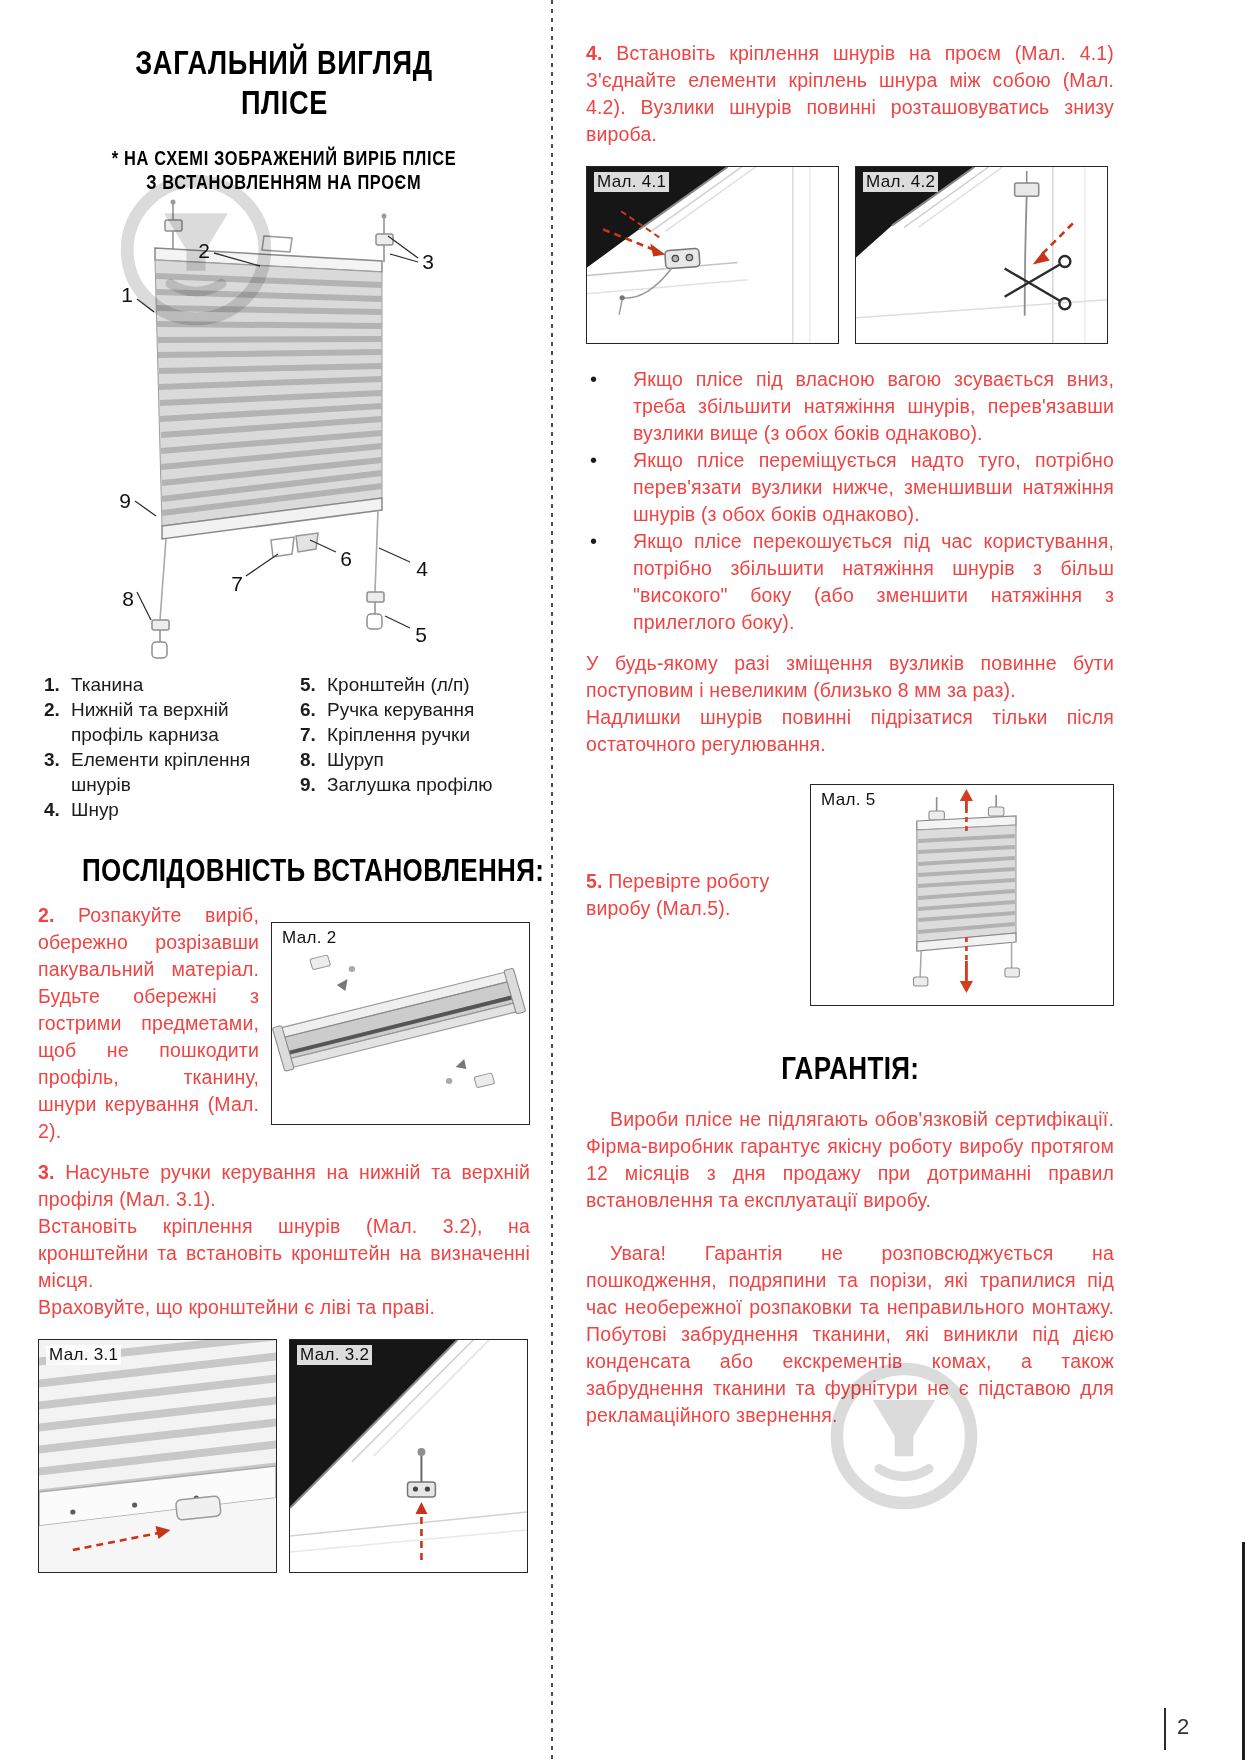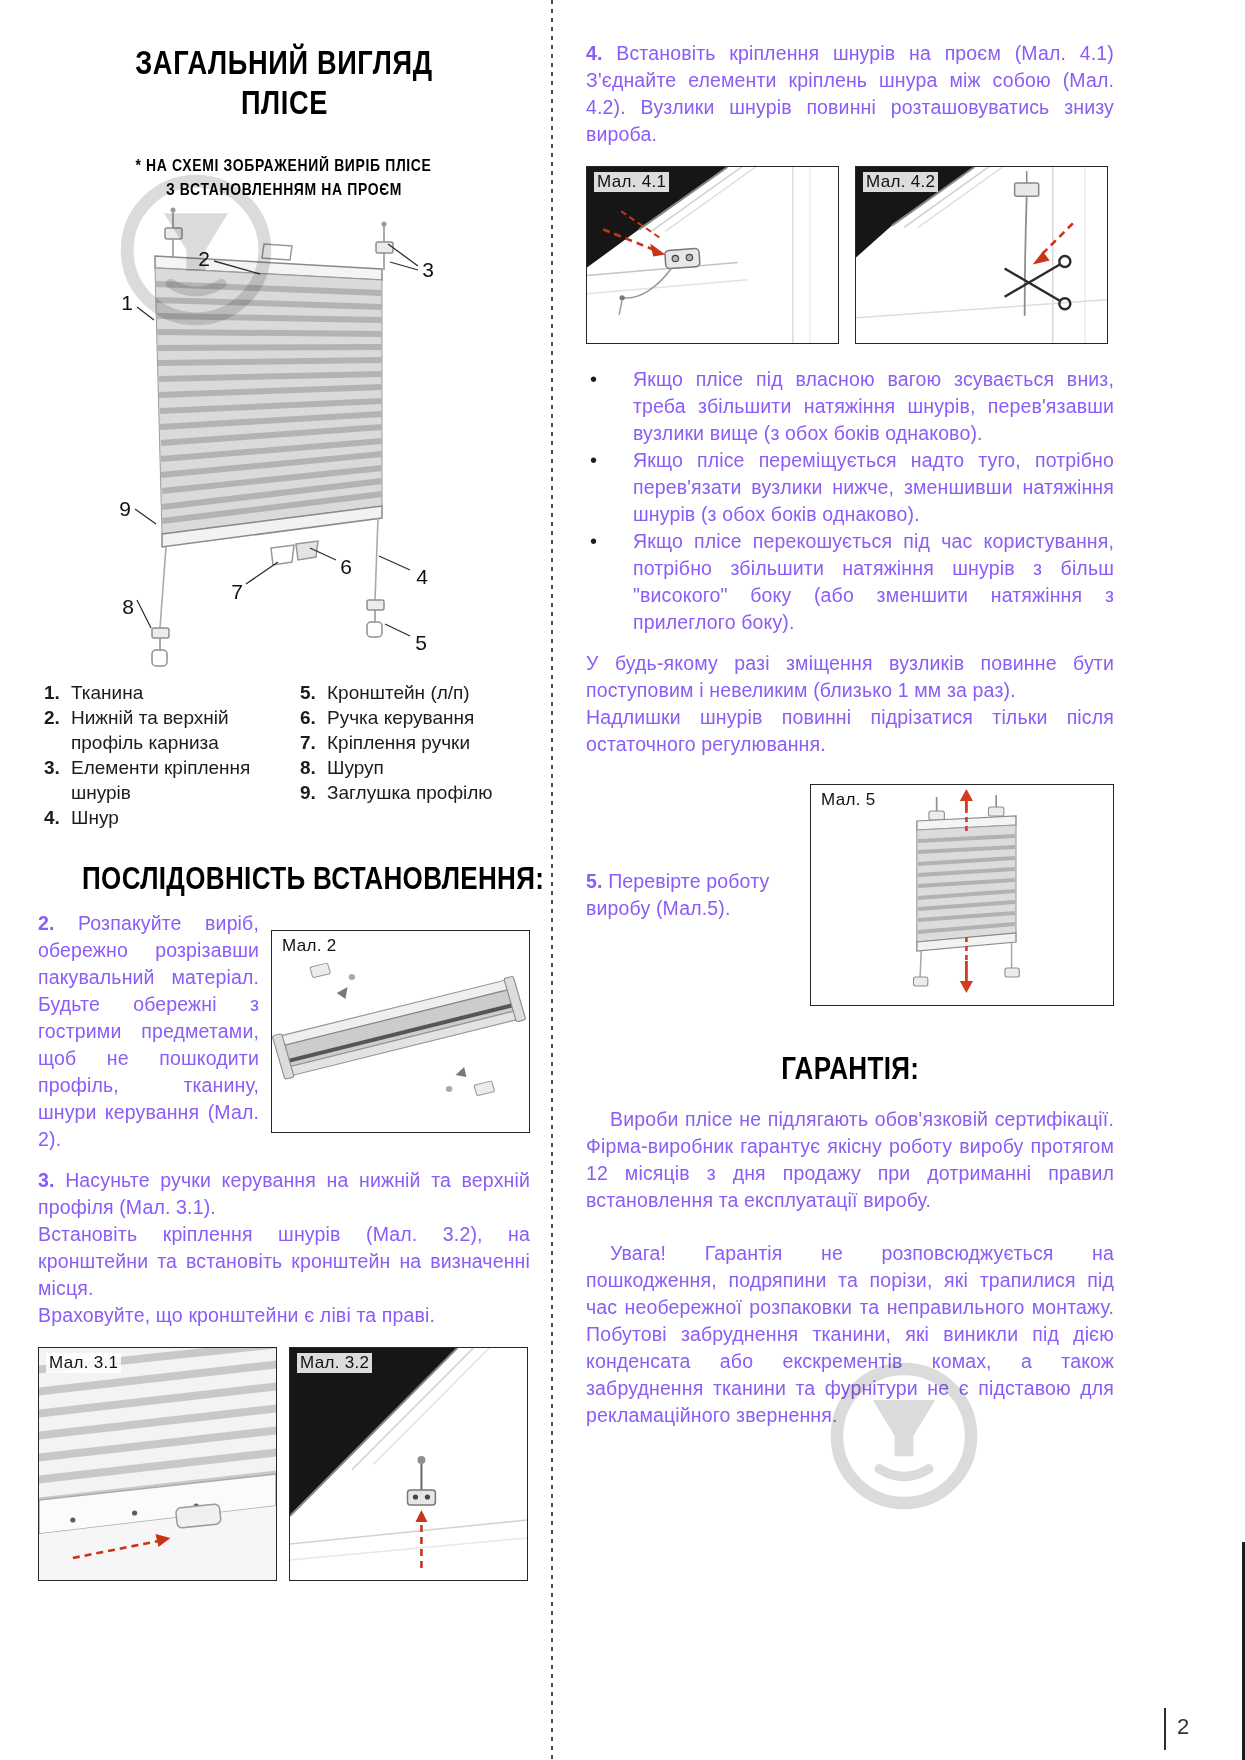--- a/index.html
+++ b/index.html
@@ -13,26 +13,26 @@
   .divider {
     position:absolute; left:551px; top:0; width:2px; height:1760px;
     background:repeating-linear-gradient(to bottom,#4d4d4d 0 4px,transparent 4px 9px);
   }
 
   .col-left  { position:absolute; left:38px;  top:36px; width:492px; z-index:1; }
   .col-right { position:absolute; left:586px; top:40px; width:528px; z-index:1; }
 
   .heading-xl { text-align:center; font-size:34px; line-height:40px; color:#000; margin-top:6px; }
   .cond { display:inline-block; font-weight:bold; transform:scaleX(.8); transform-origin:center; white-space:nowrap; letter-spacing:.8px; }
-  .subheading { text-align:center; font-size:17px; line-height:24px; margin-top:32px; color:#000; }
+  .subheading { text-align:center; font-size:20px; line-height:24px; margin-top:24px; color:#000; }
   .subheading .cond { transform:scaleX(.82); }
   .heading-lg { text-align:center; font-size:31px; line-height:38px; color:#000; margin-top:30px; }
   .heading-lg .cond { transform:scaleX(.84); letter-spacing:.4px; }
 
-  .txt { font-size:19.5px; line-height:27px; text-align:justify; letter-spacing:.15px; color:#8b5cf6; }
+  .txt { font-size:19.5px; line-height:27px; text-align:justify; letter-spacing:.15px; color:#ef4444; }
   .b { font-weight:bold; }
 
   .diagram { position:relative; width:492px; height:468px; margin-top:2px; }
   .diagram svg { display:block; }
   .co { font-size:21px; fill:#111; text-anchor:middle; font-family:"Liberation Sans",sans-serif; }
 
   .legend { display:flex; margin-top:8px; }
   .legend-col { font-size:19px; line-height:25px; }
   .legend-col.first { width:262px; padding-left:6px; }
   .legend-item { display:flex; }
@@ -392,21 +392,21 @@
         <span class="dot">•</span>
         <span class="btxt txt">Якщо плісе переміщується надто туго, потрібно перев'язати вузлики нижче, зменшивши натяжіння шнурів (з обох боків однаково).</span>
       </li>
       <li>
         <span class="dot">•</span>
         <span class="btxt txt">Якщо плісе перекошується під час користування, потрібно збільшити натяжіння шнурів з більш "високого" боку (або зменшити натяжіння з прилеглого боку).</span>
       </li>
     </ul>
 
     <div class="notes">
-      <p class="txt">У будь-якому разі зміщення вузликів повинне бути поступовим і невеликим (близько 1 мм за раз).</p>
+      <p class="txt">У будь-якому разі зміщення вузликів повинне бути поступовим і невеликим (близько 8 мм за раз).</p>
       <p class="txt">Надлишки шнурів повинні підрізатися тільки після остаточного регулювання.</p>
     </div>
 
     <div class="step-row step5">
       <p class="txt step5-text">
         <span class="b">5.</span>
         <span>Перевірте роботу виробу (Мал.5).</span>
       </p>
       <figure class="figbox fig5">
         <figcaption class="figlabel">Мал. 5</figcaption>

